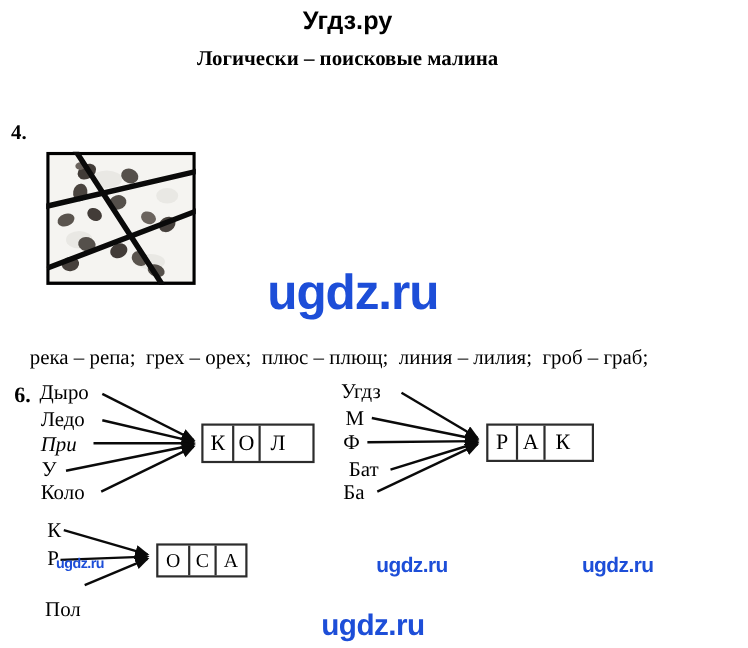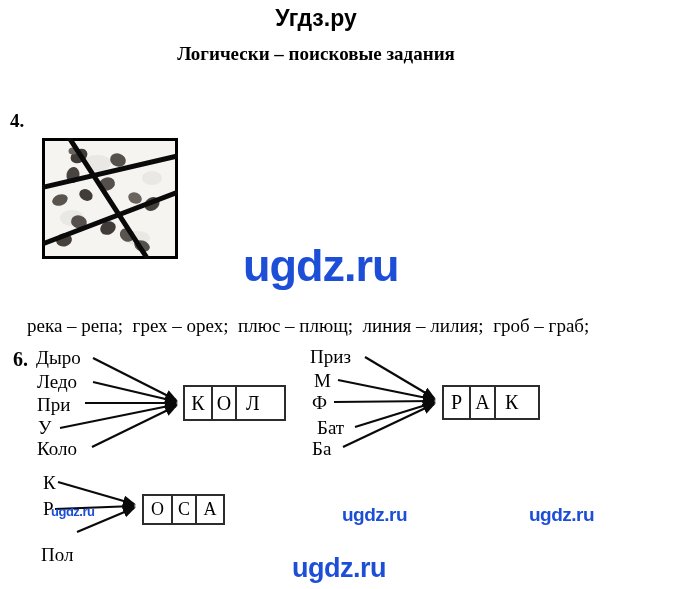--- a/index.html
+++ b/index.html
@@ -97,21 +97,21 @@
   #box-osa .cell { font-size: 18px; }
 
   #arrows { left: 0; top: 340px; }
 </style>
 </head>
 <body>
 
 <div id="page">
 
   <div class="abs center-line site-title">Угдз.ру</div>
-  <div class="abs center-line section-title">Логически – поисковые задания</div>
+  <div class="abs center-line section-title">Логически – поисковые малина</div>
 
   <div class="abs task-num" style="left:10px; top:110px;">4.</div>
 
   <svg id="bug-figure" class="abs" width="136" height="121" viewBox="0 0 136 121">
     <rect x="1.5" y="1.5" width="133" height="118" fill="#f5f4f1" stroke="#000" stroke-width="3"></rect>
 
     <g fill="#e9e8e4">
       <ellipse cx="55" cy="25" rx="14" ry="8"></ellipse>
       <ellipse cx="110" cy="40" rx="10" ry="7"></ellipse>
       <ellipse cx="30" cy="80" rx="12" ry="8"></ellipse>
@@ -143,25 +143,25 @@
   </svg>
 
   <div class="abs wm wm-large">ugdz.ru</div>
 
   <div id="t5-line2" class="abs t5-line">река – репа;  грех – орех;  плюс – плющ;  линия – лилия;  гроб – граб;</div>
 
   <div class="abs task-num" style="left:13px; top:348px; font-size:20px;">6.</div>
 
   <div class="abs word" style="left:36px; top:347px;">Дыро</div>
   <div class="abs word" style="left:37px; top:371px;">Ледо</div>
-  <div class="abs word" style="left:37px; top:394px;">При</div>
+  <div class="abs word" style="left:37px; top:394px;font-style:italic;">При</div>
   <div class="abs word" style="left:38px; top:417px;">У</div>
   <div class="abs word" style="left:37px; top:438px;">Коло</div>
 
-  <div class="abs word" style="left:310px; top:346px;">Приз</div>
+  <div class="abs word" style="left:310px; top:346px;">Угдз</div>
   <div class="abs word" style="left:314px; top:370px;">М</div>
   <div class="abs word" style="left:312px; top:392px;">Ф</div>
   <div class="abs word" style="left:317px; top:417px;">Бат</div>
   <div class="abs word" style="left:312px; top:438px;">Ба</div>
 
   <div class="abs word" style="left:43px; top:472px;">К</div>
   <div class="abs word" style="left:43px; top:498px;">Р</div>
   <div class="abs word" style="left:41px; top:521px;margin-top:23px;">Пол</div>
 
   <svg id="arrows" class="abs" width="600" height="230" viewBox="0 0 600 230">

